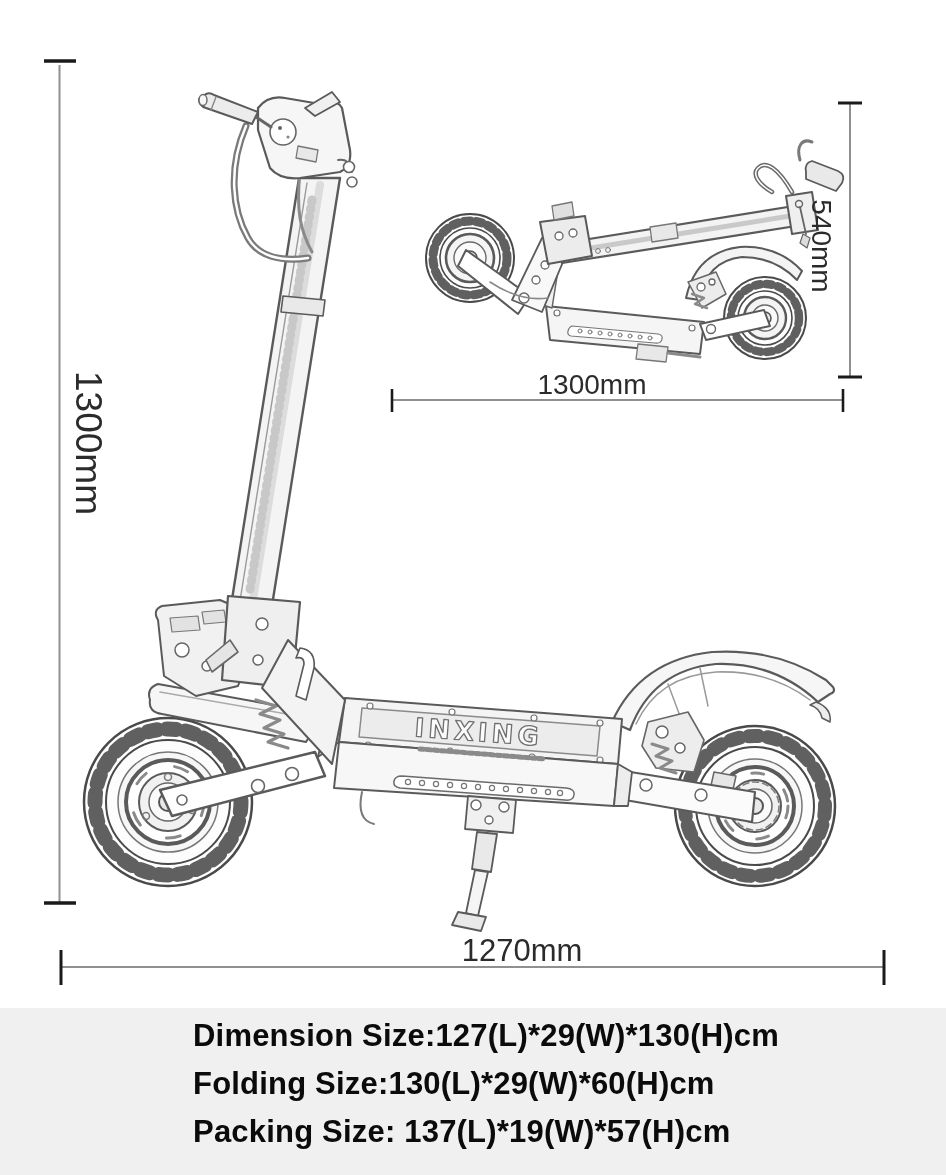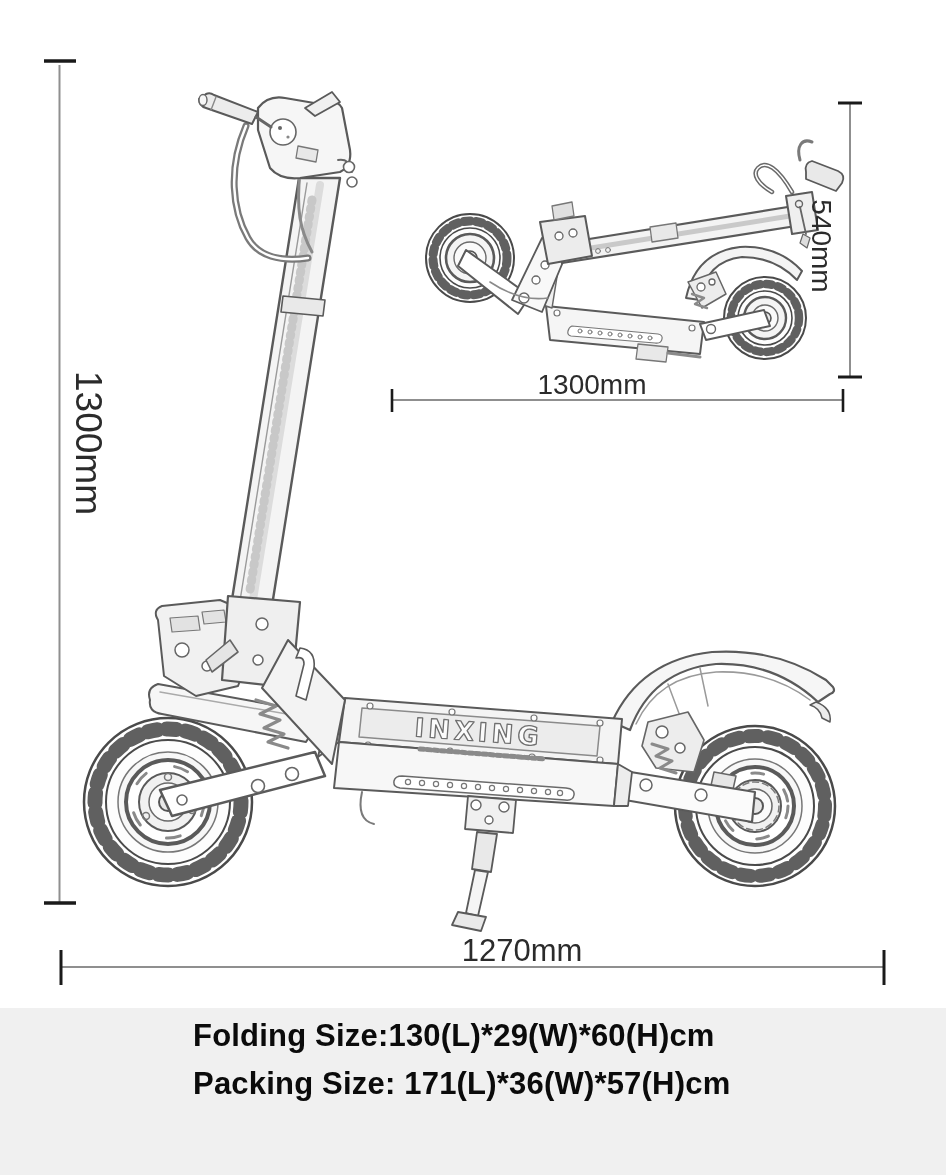--- a/index.html
+++ b/index.html
@@ -293,18 +293,19 @@
   <g>
     <line x1="392" y1="400" x2="843" y2="400" stroke="#8f8f8f" stroke-width="2"></line>
     <line x1="392" y1="389" x2="392" y2="412" stroke="#1a1a1a" stroke-width="2.6"></line>
     <line x1="843" y1="389" x2="843" y2="412" stroke="#1a1a1a" stroke-width="2.6"></line>
     <text class="dim-label" x="592" y="394" text-anchor="middle" font-size="28">1300mm</text>
   </g>
 </svg>
 
   <div class="footer">
     <div class="specs">
+      <div class="spec-line">Dimension Size:127(L)*29(W)*130(H)cm</div>
       <div class="spec-line">Folding Size:130(L)*29(W)*60(H)cm</div>
-      <div class="spec-line">Packing Size: 171(L)*36(W)*57(H)cm</div>
+      <div class="spec-line">Packing Size: 137(L)*19(W)*57(H)cm</div>
     </div>
   </div>
 
 </div>
 
 </body></html>

